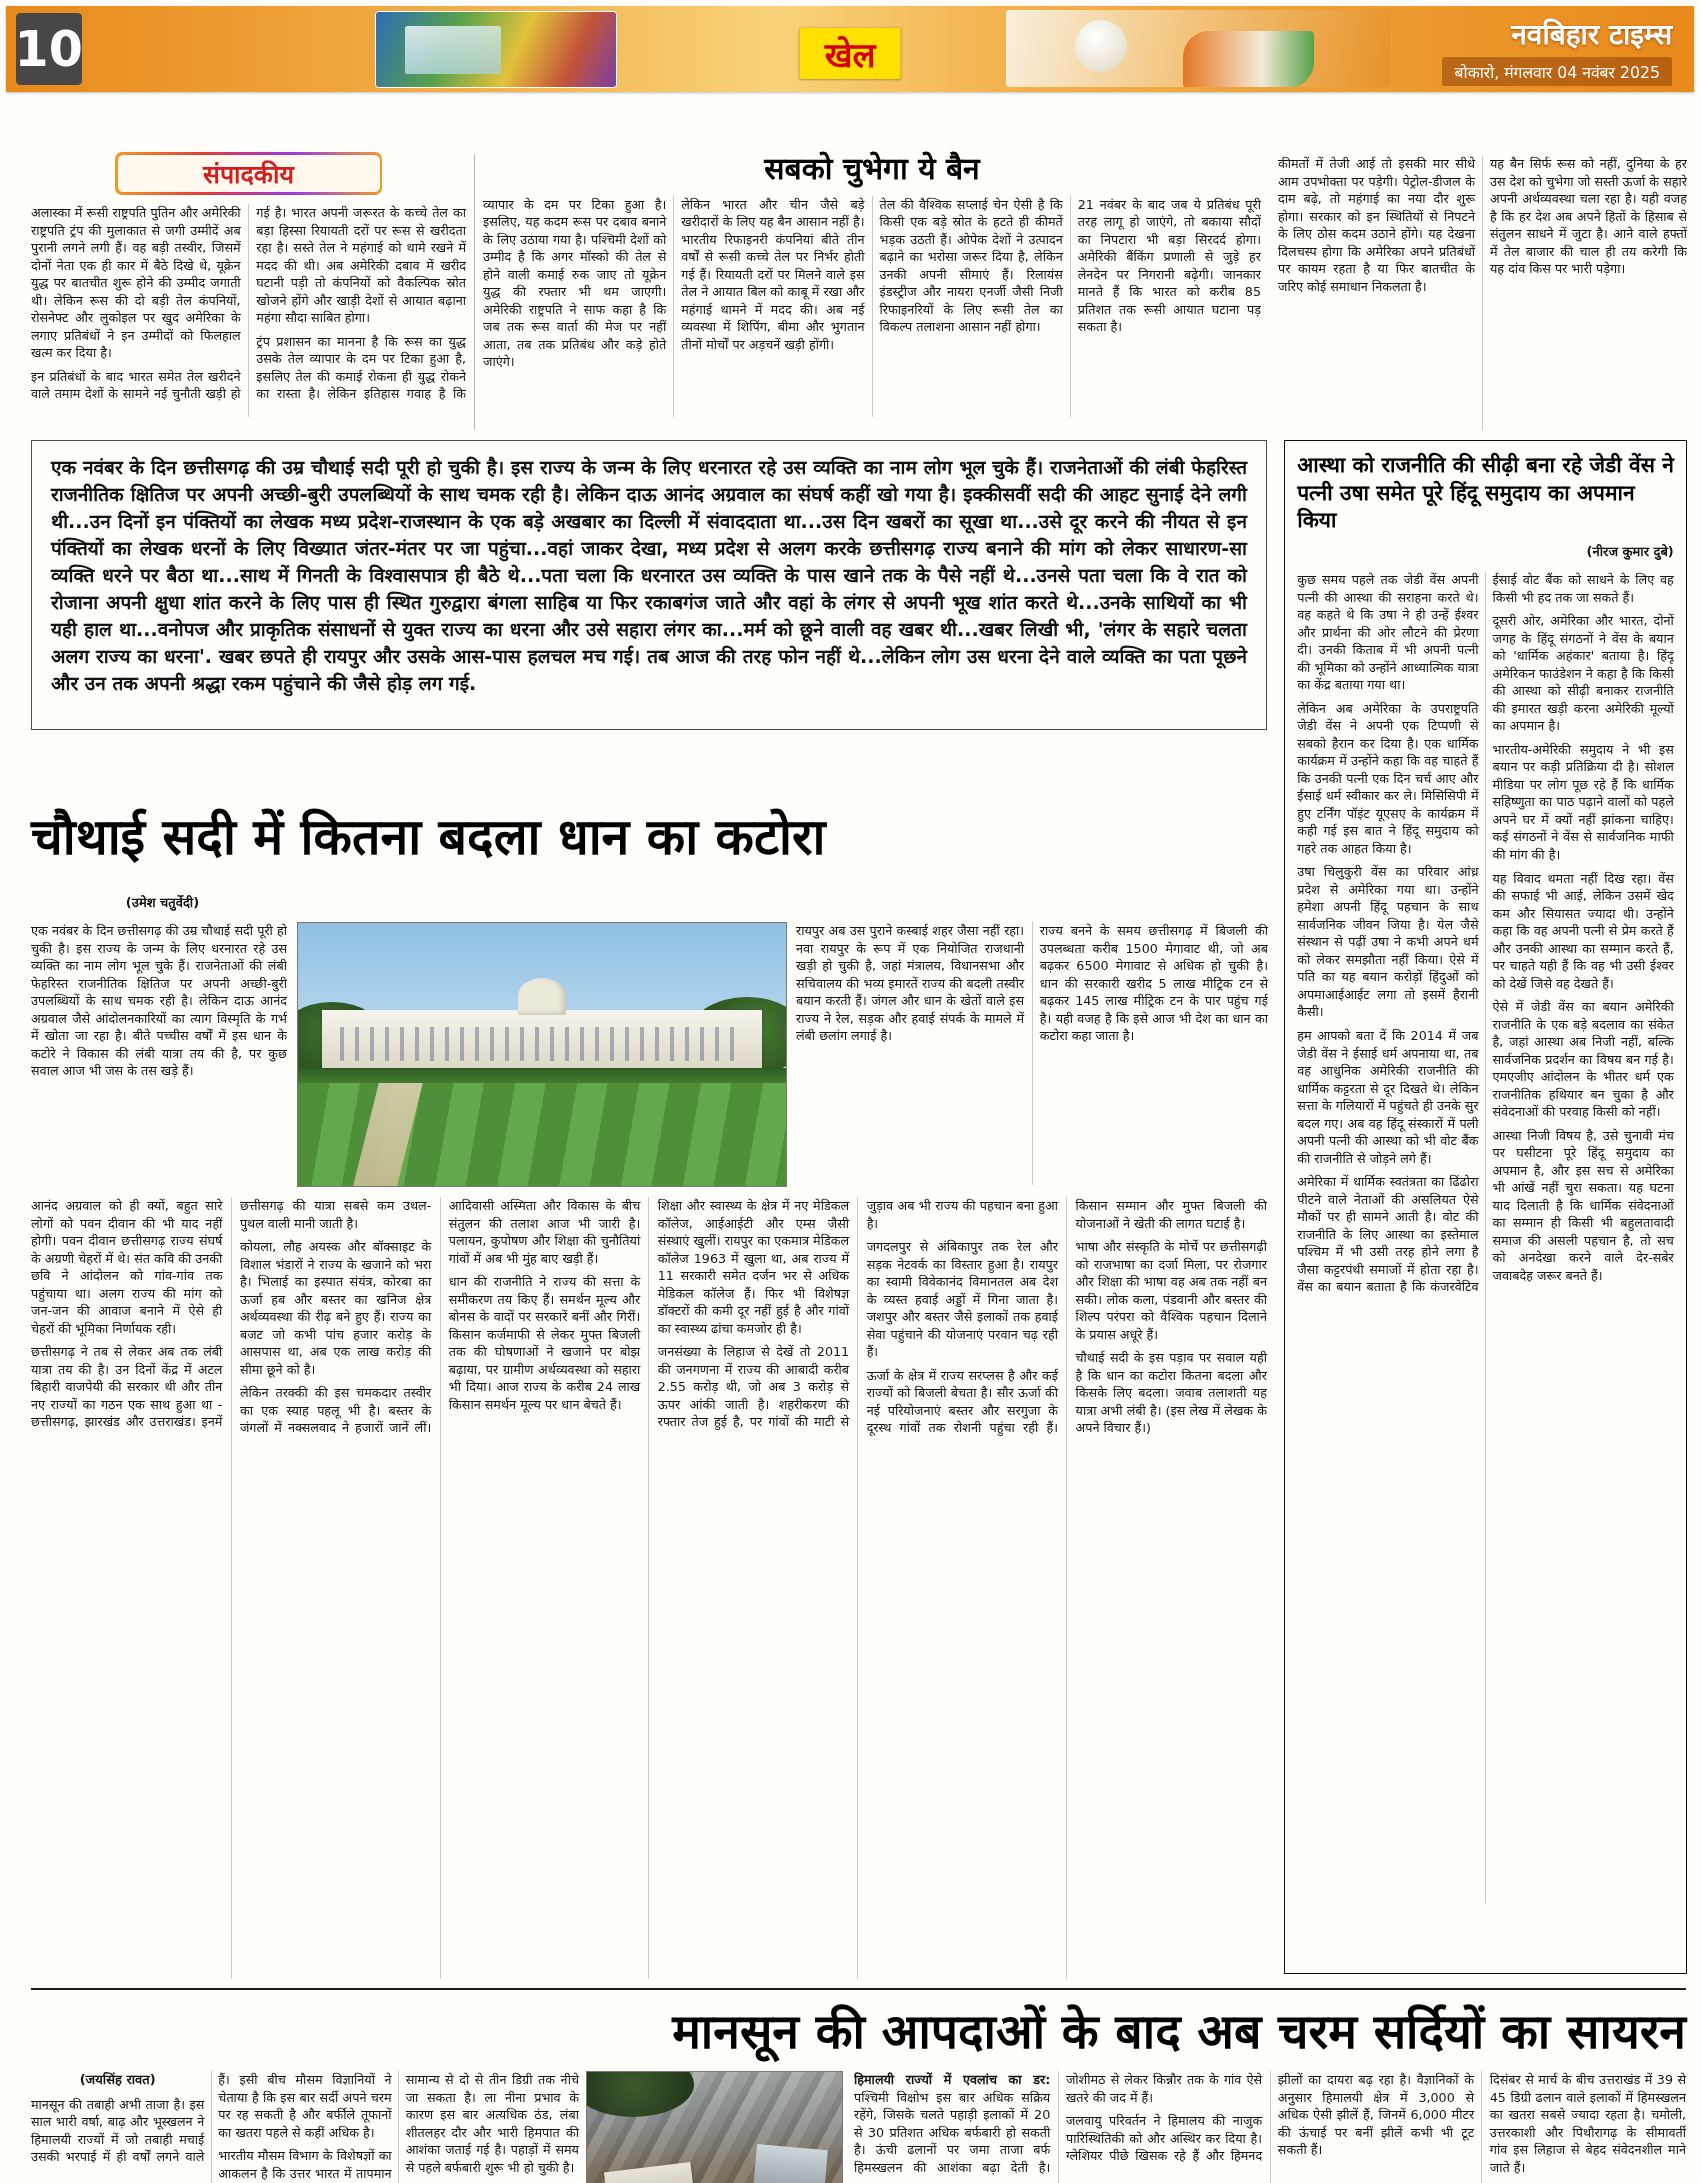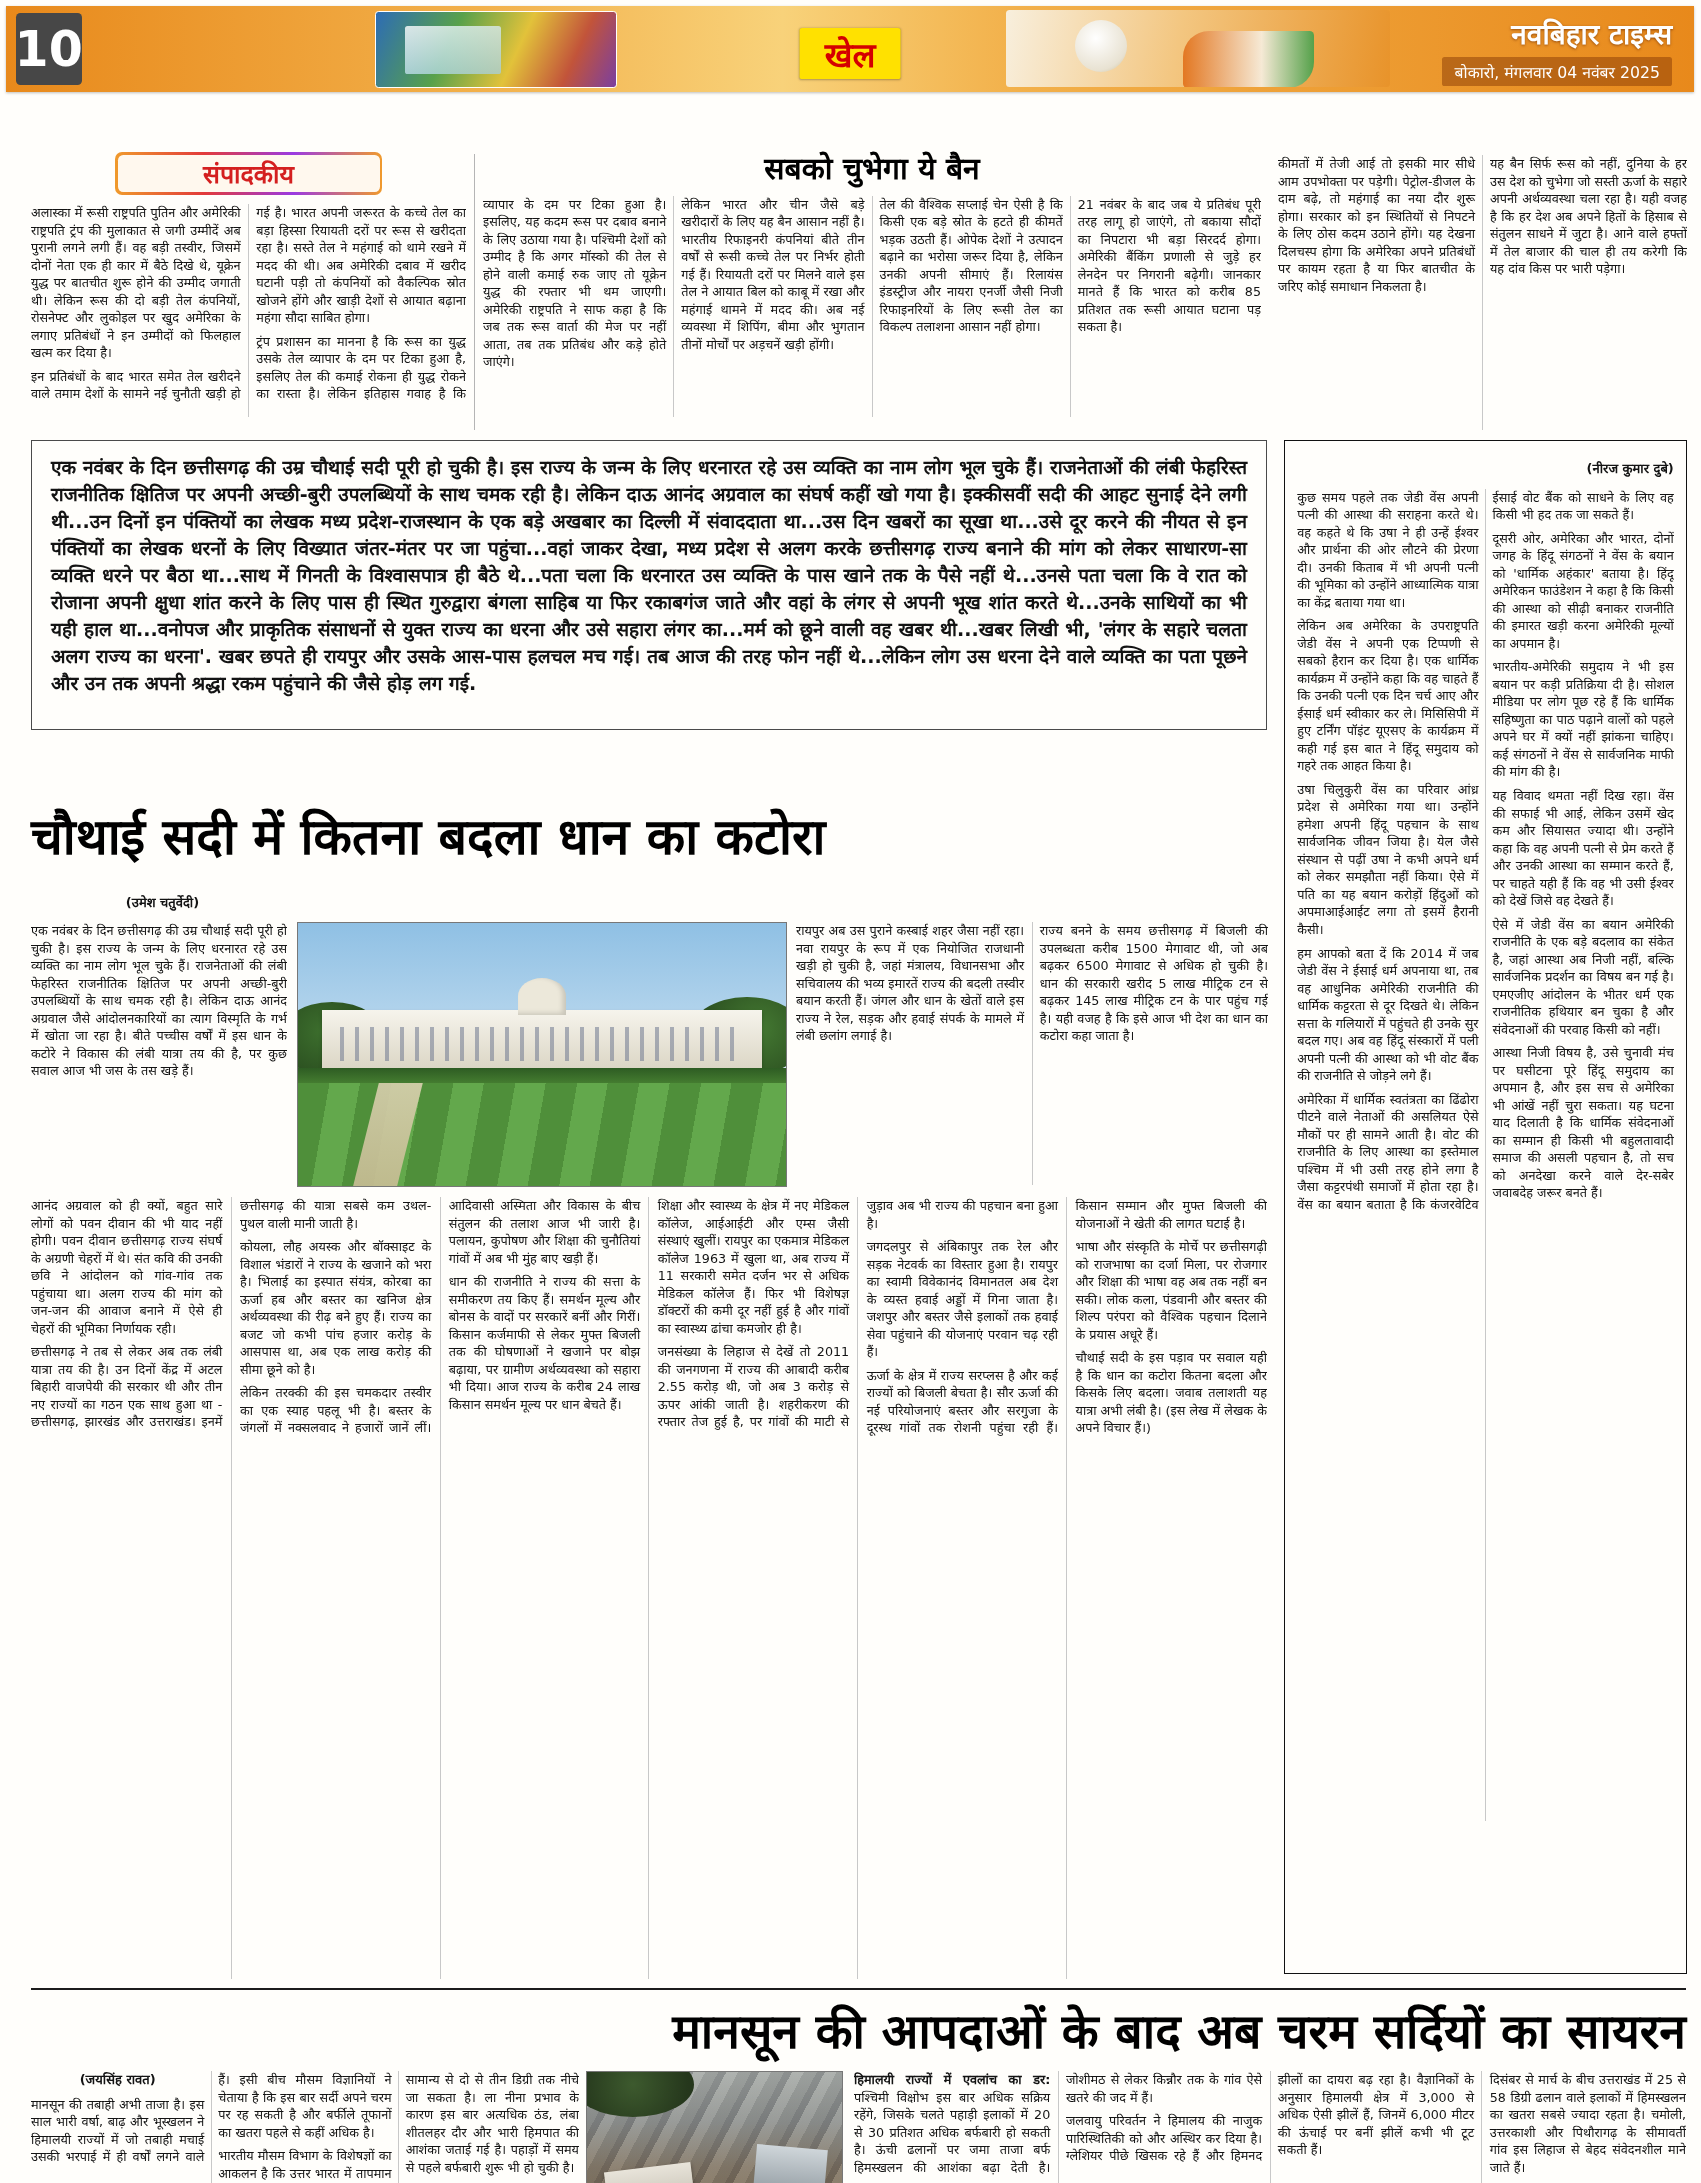--- a/index.html
+++ b/index.html
@@ -133,20 +133,21 @@
       </div>
   </div>
   <div class="abs ban-right bodytext colrule">
       <p class="para">कीमतों में तेजी आई तो इसकी मार सीधे आम उपभोक्ता पर पड़ेगी। पेट्रोल-डीजल के दाम बढ़े, तो महंगाई का नया दौर शुरू होगा। सरकार को इन स्थितियों से निपटने के लिए ठोस कदम उठाने होंगे। यह देखना दिलचस्प होगा कि अमेरिका अपने प्रतिबंधों पर कायम रहता है या फिर बातचीत के जरिए कोई समाधान निकलता है।</p>
       <p class="para">यह बैन सिर्फ रूस को नहीं, दुनिया के हर उस देश को चुभेगा जो सस्ती ऊर्जा के सहारे अपनी अर्थव्यवस्था चला रहा है। यही वजह है कि हर देश अब अपने हितों के हिसाब से संतुलन साधने में जुटा है। आने वाले हफ्तों में तेल बाजार की चाल ही तय करेगी कि यह दांव किस पर भारी पड़ेगा।</p>
     </div>
 
   <div class="abs intro">एक नवंबर के दिन छत्तीसगढ़ की उम्र चौथाई सदी पूरी हो चुकी है। इस राज्य के जन्म के लिए धरनारत रहे उस व्यक्ति का नाम लोग भूल चुके हैं। राजनेताओं की लंबी फेहरिस्त राजनीतिक क्षितिज पर अपनी अच्छी-बुरी उपलब्धियों के साथ चमक रही है। लेकिन दाऊ आनंद अग्रवाल का संघर्ष कहीं खो गया है। इक्कीसवीं सदी की आहट सुनाई देने लगी थी...उन दिनों इन पंक्तियों का लेखक मध्य प्रदेश-राजस्थान के एक बड़े अखबार का दिल्ली में संवाददाता था...उस दिन खबरों का सूखा था...उसे दूर करने की नीयत से इन पंक्तियों का लेखक धरनों के लिए विख्यात जंतर-मंतर पर जा पहुंचा...वहां जाकर देखा, मध्य प्रदेश से अलग करके छत्तीसगढ़ राज्य बनाने की मांग को लेकर साधारण-सा व्यक्ति धरने पर बैठा था...साथ में गिनती के विश्वासपात्र ही बैठे थे...पता चला कि धरनारत उस व्यक्ति के पास खाने तक के पैसे नहीं थे...उनसे पता चला कि वे रात को रोजाना अपनी क्षुधा शांत करने के लिए पास ही स्थित गुरुद्वारा बंगला साहिब या फिर रकाबगंज जाते और वहां के लंगर से अपनी भूख शांत करते थे...उनके साथियों का भी यही हाल था...वनोपज और प्राकृतिक संसाधनों से युक्त राज्य का धरना और उसे सहारा लंगर का...मर्म को छूने वाली वह खबर थी...खबर लिखी भी, 'लंगर के सहारे चलता अलग राज्य का धरना'. खबर छपते ही रायपुर और उसके आस-पास हलचल मच गई। तब आज की तरह फोन नहीं थे...लेकिन लोग उस धरना देने वाले व्यक्ति का पता पूछने और उन तक अपनी श्रद्धा रकम पहुंचाने की जैसे होड़ लग गई.</div>
 
   <div class="abs sidebar">
+    <div class="sb-head">आस्था को राजनीति की सीढ़ी बना रहे जेडी वेंस ने पत्नी उषा समेत पूरे हिंदू समुदाय का अपमान किया</div>
     <div class="sb-author">(नीरज कुमार दुबे)</div>
     <div class="sb-body bodytext colrule">
         <p class="para">कुछ समय पहले तक जेडी वेंस अपनी पत्नी की आस्था की सराहना करते थे। वह कहते थे कि उषा ने ही उन्हें ईश्वर और प्रार्थना की ओर लौटने की प्रेरणा दी। उनकी किताब में भी अपनी पत्नी की भूमिका को उन्होंने आध्यात्मिक यात्रा का केंद्र बताया गया था।</p>
         <p class="para">लेकिन अब अमेरिका के उपराष्ट्रपति जेडी वेंस ने अपनी एक टिप्पणी से सबको हैरान कर दिया है। एक धार्मिक कार्यक्रम में उन्होंने कहा कि वह चाहते हैं कि उनकी पत्नी एक दिन चर्च आए और ईसाई धर्म स्वीकार कर ले। मिसिसिपी में हुए टर्निंग पॉइंट यूएसए के कार्यक्रम में कही गई इस बात ने हिंदू समुदाय को गहरे तक आहत किया है।</p>
         <p class="para">उषा चिलुकुरी वेंस का परिवार आंध्र प्रदेश से अमेरिका गया था। उन्होंने हमेशा अपनी हिंदू पहचान के साथ सार्वजनिक जीवन जिया है। येल जैसे संस्थान से पढ़ीं उषा ने कभी अपने धर्म को लेकर समझौता नहीं किया। ऐसे में पति का यह बयान करोड़ों हिंदुओं को अपमाआईआईट लगा तो इसमें हैरानी कैसी।</p>
         <p class="para">हम आपको बता दें कि 2014 में जब जेडी वेंस ने ईसाई धर्म अपनाया था, तब वह आधुनिक अमेरिकी राजनीति की धार्मिक कट्टरता से दूर दिखते थे। लेकिन सत्ता के गलियारों में पहुंचते ही उनके सुर बदल गए। अब वह हिंदू संस्कारों में पली अपनी पत्नी की आस्था को भी वोट बैंक की राजनीति से जोड़ने लगे हैं।</p>
         <p class="para">अमेरिका में धार्मिक स्वतंत्रता का ढिंढोरा पीटने वाले नेताओं की असलियत ऐसे मौकों पर ही सामने आती है। वोट की राजनीति के लिए आस्था का इस्तेमाल पश्चिम में भी उसी तरह होने लगा है जैसा कट्टरपंथी समाजों में होता रहा है। वेंस का बयान बताता है कि कंजरवेटिव ईसाई वोट बैंक को साधने के लिए वह किसी भी हद तक जा सकते हैं।</p>
         <p class="para">दूसरी ओर, अमेरिका और भारत, दोनों जगह के हिंदू संगठनों ने वेंस के बयान को 'धार्मिक अहंकार' बताया है। हिंदू अमेरिकन फाउंडेशन ने कहा है कि किसी की आस्था को सीढ़ी बनाकर राजनीति की इमारत खड़ी करना अमेरिकी मूल्यों का अपमान है।</p>
         <p class="para">भारतीय-अमेरिकी समुदाय ने भी इस बयान पर कड़ी प्रतिक्रिया दी है। सोशल मीडिया पर लोग पूछ रहे हैं कि धार्मिक सहिष्णुता का पाठ पढ़ाने वालों को पहले अपने घर में क्यों नहीं झांकना चाहिए। कई संगठनों ने वेंस से सार्वजनिक माफी की मांग की है।</p>
         <p class="para">यह विवाद थमता नहीं दिख रहा। वेंस की सफाई भी आई, लेकिन उसमें खेद कम और सियासत ज्यादा थी। उन्होंने कहा कि वह अपनी पत्नी से प्रेम करते हैं और उनकी आस्था का सम्मान करते हैं, पर चाहते यही हैं कि वह भी उसी ईश्वर को देखें जिसे वह देखते हैं।</p>
@@ -208,17 +209,17 @@
     <div class="p2-rubble"></div>
     <div class="p2-trees"></div>
 
     <div class="p2-house1"></div>
     <div class="p2-house2"></div>
   </div>
 
   <div class="abs mon-topright bodytext colrule">
       <p class="para"><span class="runhead">हिमालयी राज्यों में एवलांच का डर: </span>पश्चिमी विक्षोभ इस बार अधिक सक्रिय रहेंगे, जिसके चलते पहाड़ी इलाकों में 20 से 30 प्रतिशत अधिक बर्फबारी हो सकती है। ऊंची ढलानों पर जमा ताजा बर्फ हिमस्खलन की आशंका बढ़ा देती है। जोशीमठ से लेकर किन्नौर तक के गांव ऐसे खतरे की जद में हैं।</p>
       <p class="para">जलवायु परिवर्तन ने हिमालय की नाजुक पारिस्थितिकी को और अस्थिर कर दिया है। ग्लेशियर पीछे खिसक रहे हैं और हिमनद झीलों का दायरा बढ़ रहा है। वैज्ञानिकों के अनुसार हिमालयी क्षेत्र में 3,000 से अधिक ऐसी झीलें हैं, जिनमें 6,000 मीटर की ऊंचाई पर बनीं झीलें कभी भी टूट सकती हैं।</p>
-      <p class="para">दिसंबर से मार्च के बीच उत्तराखंड में 25 से 58 डिग्री ढलान वाले इलाकों में हिमस्खलन का खतरा सबसे ज्यादा रहता है। चमोली, उत्तरकाशी और पिथौरागढ़ के सीमावर्ती गांव इस लिहाज से बेहद संवेदनशील माने जाते हैं।</p>
+      <p class="para">दिसंबर से मार्च के बीच उत्तराखंड में 39 से 45 डिग्री ढलान वाले इलाकों में हिमस्खलन का खतरा सबसे ज्यादा रहता है। चमोली, उत्तरकाशी और पिथौरागढ़ के सीमावर्ती गांव इस लिहाज से बेहद संवेदनशील माने जाते हैं।</p>
     </div>
 
 </div>
 
 
 </body></html>

